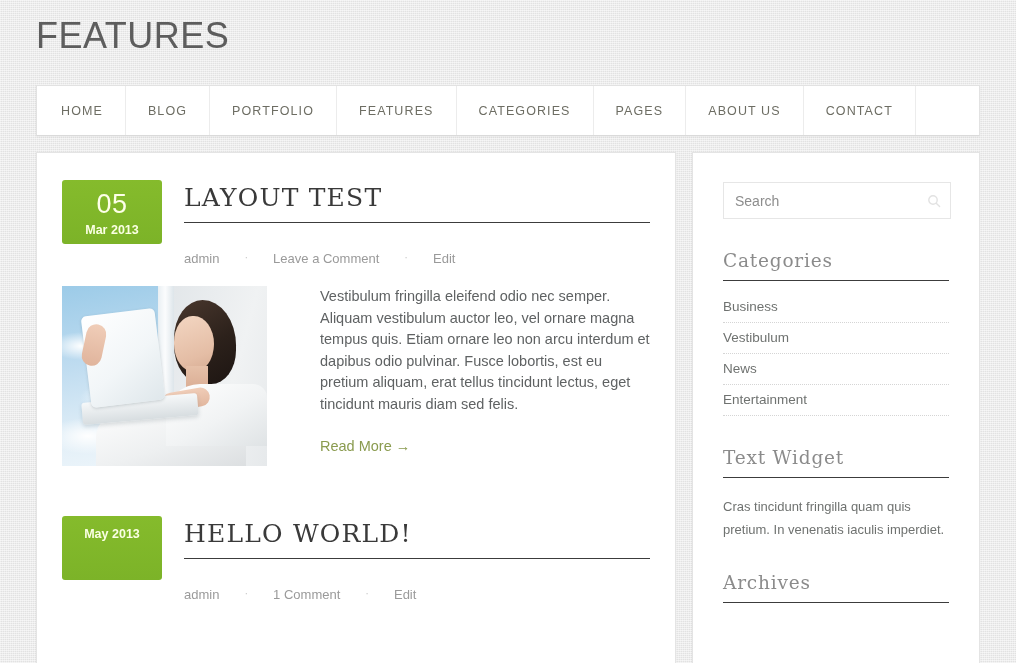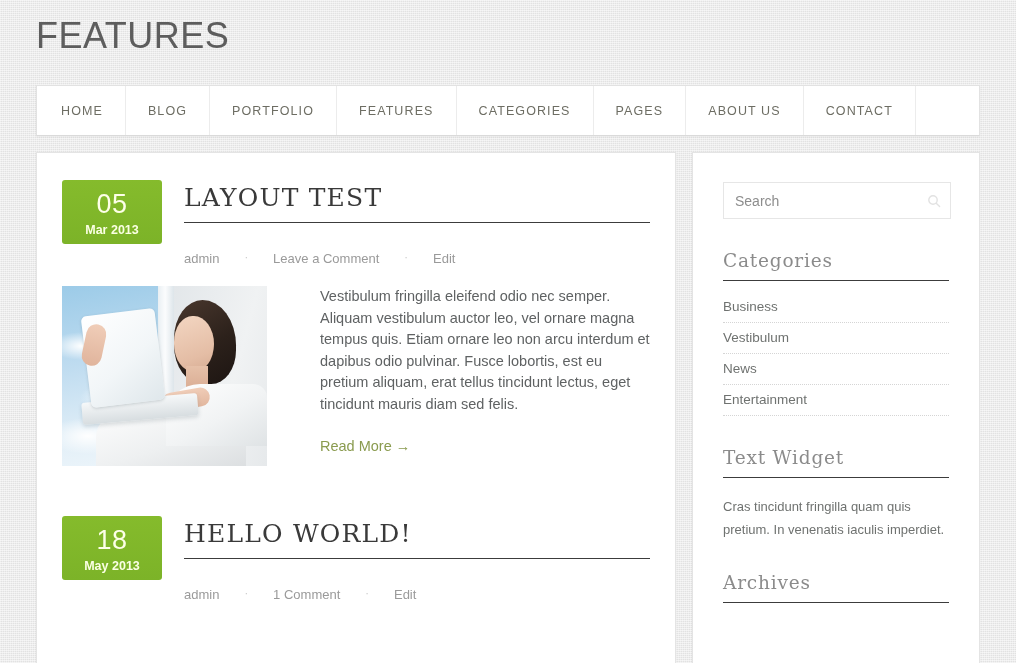--- a/index.html
+++ b/index.html
@@ -387,21 +387,20 @@
         <div class="post-text">
           <p>Vestibulum fringilla eleifend odio nec semper. Aliquam vestibulum auctor leo, vel ornare magna tempus quis. Etiam ornare leo non arcu interdum et dapibus odio pulvinar. Fusce lobortis, est eu pretium aliquam, erat tellus tincidunt lectus, eget tincidunt mauris diam sed felis.</p>
           <a class="read-more">Read More →</a>
         </div>
       </div>
     </article>
 
     <article class="post">
       <div class="post-head">
         <div class="date-badge">
-          <div class="date-day">18</div>
           <div class="date-month">May 2013</div>
         </div>
         <div class="post-headwrap">
           <h2 class="post-title">HELLO WORLD!</h2>
           <div class="post-meta">
             <span>admin</span>
             <span class="meta-sep">·</span>
             <a>1 Comment</a>
             <span class="meta-sep">·</span>
             <a>Edit</a>

